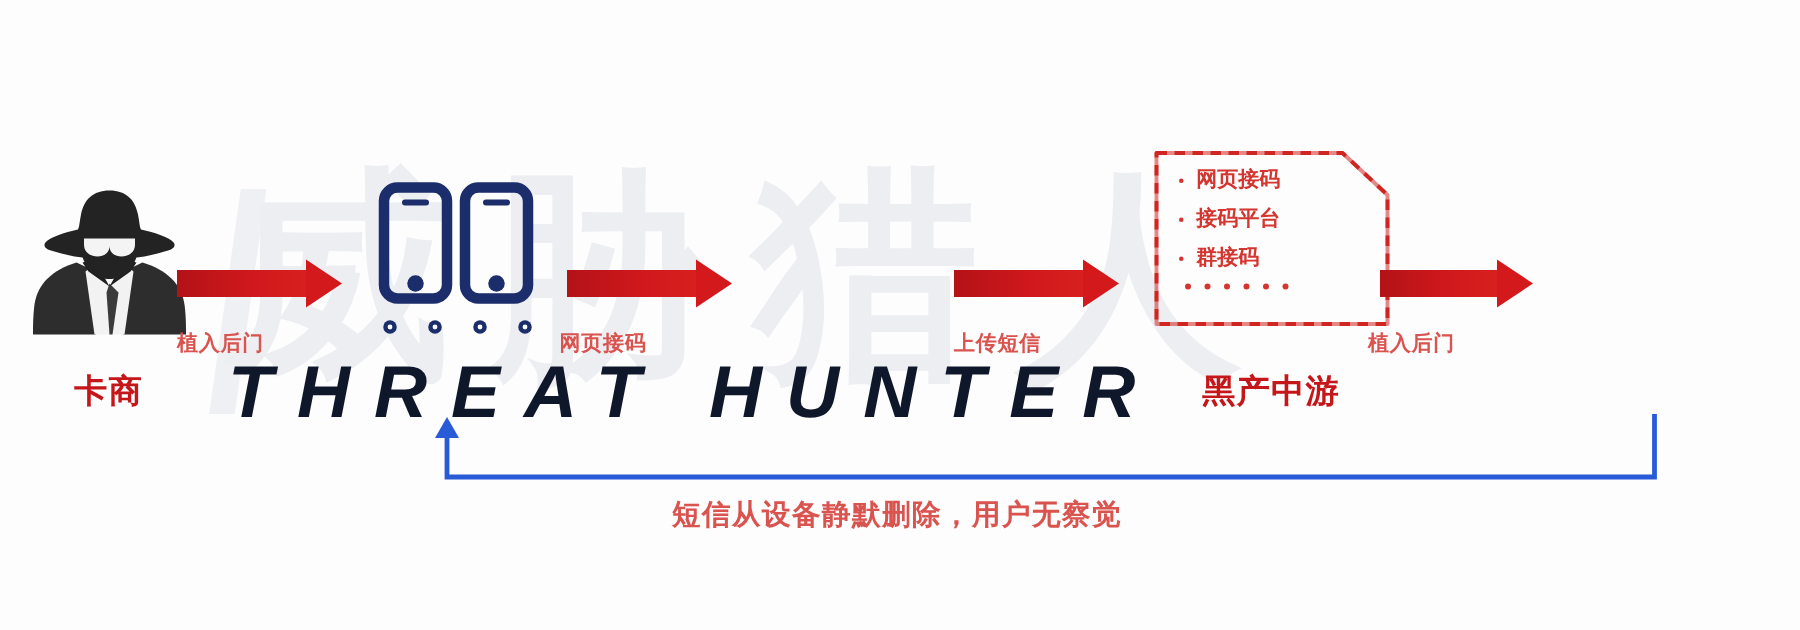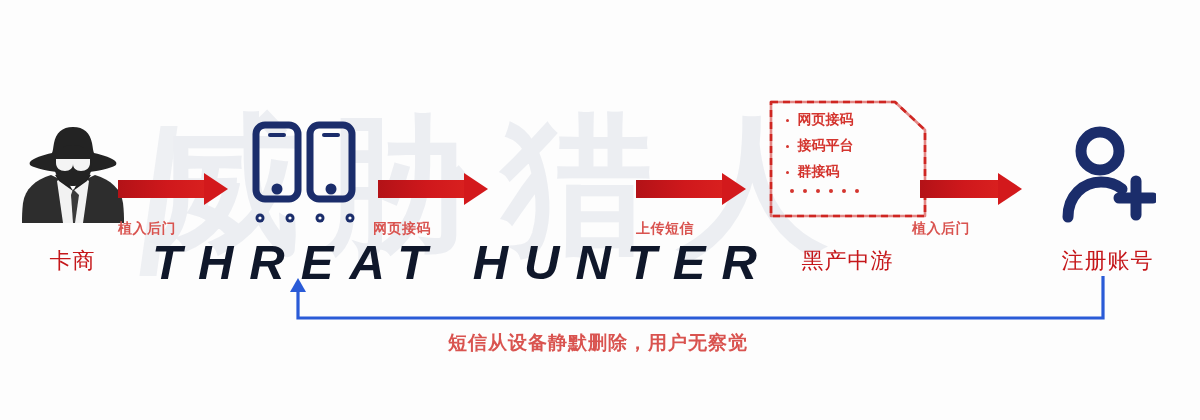--- a/index.html
+++ b/index.html
@@ -29,21 +29,21 @@
     border-left:17px solid #eef0f3;
     transform:skewX(-8deg);
   }
 
   
   .node{position:absolute;text-align:center;}
   .node .icon-wrap{
     height:130px;display:flex;align-items:center;justify-content:center;
   }
   .node-label{
-    font-size:22px;font-weight:400;color:#c5171a;letter-spacing:1px;
+    font-size:22px;font-weight:700;color:#c5171a;letter-spacing:1px;
     margin-top:6px;white-space:nowrap;
     font-family:"DejaVu Sans","Liberation Sans",sans-serif;
   }
 
   
   #node-kashang   {left:0px;   top:110px; width:145px;}
   #node-devices   {left:225px; top:110px; width:160px;}
   #node-backdoor  {left:480px; top:110px; width:150px;}
   #node-blackmkt  {left:735px; top:78px;  width:225px;}
   #node-register  {left:1020px;top:110px; width:175px;}
@@ -207,30 +207,20 @@
     </div>
     <div class="node-label">黑产中游</div>
   </div>
 
   <div class="arrow" id="arrow-4">
     <div class="shaft" style="width:80px"></div>
     <div class="head" style="left:78px"></div>
     <div class="arrow-label" style="left:-8px;top:40px;width:120px">植入后门</div>
   </div>
 
-  <div class="node" id="node-register">
-    <div class="icon-wrap">
-      <svg width="96" height="100" viewBox="0 0 96 100" aria-hidden="true">
-        <circle cx="40" cy="26" r="19" fill="none" stroke="#1b2d6b" stroke-width="11"></circle>
-        <path d="M8 92c0-21 15-35 33-35 8 0 15 2 21 7" fill="none" stroke="#1b2d6b" stroke-width="11" stroke-linecap="round"></path>
-        <path d="M76 56v34M59 73h34" fill="none" stroke="#1b2d6b" stroke-width="11" stroke-linecap="round"></path>
-      </svg>
-    </div>
-    <div class="node-label">注册账号</div>
-  </div>
 
   <div id="feedback-path">
     <svg width="825" height="52" viewBox="0 0 825 52" aria-hidden="true">
       <path d="M13 16V42H818V-6" fill="none" stroke="#2a5bd7" stroke-width="3.2" stroke-linejoin="miter"></path>
       <path d="M13 2l8 14H5z" fill="#2a5bd7"></path>
     </svg>
   </div>
   <div id="feedback-label">短信从设备静默删除，用户无察觉</div>
 
 </div>

